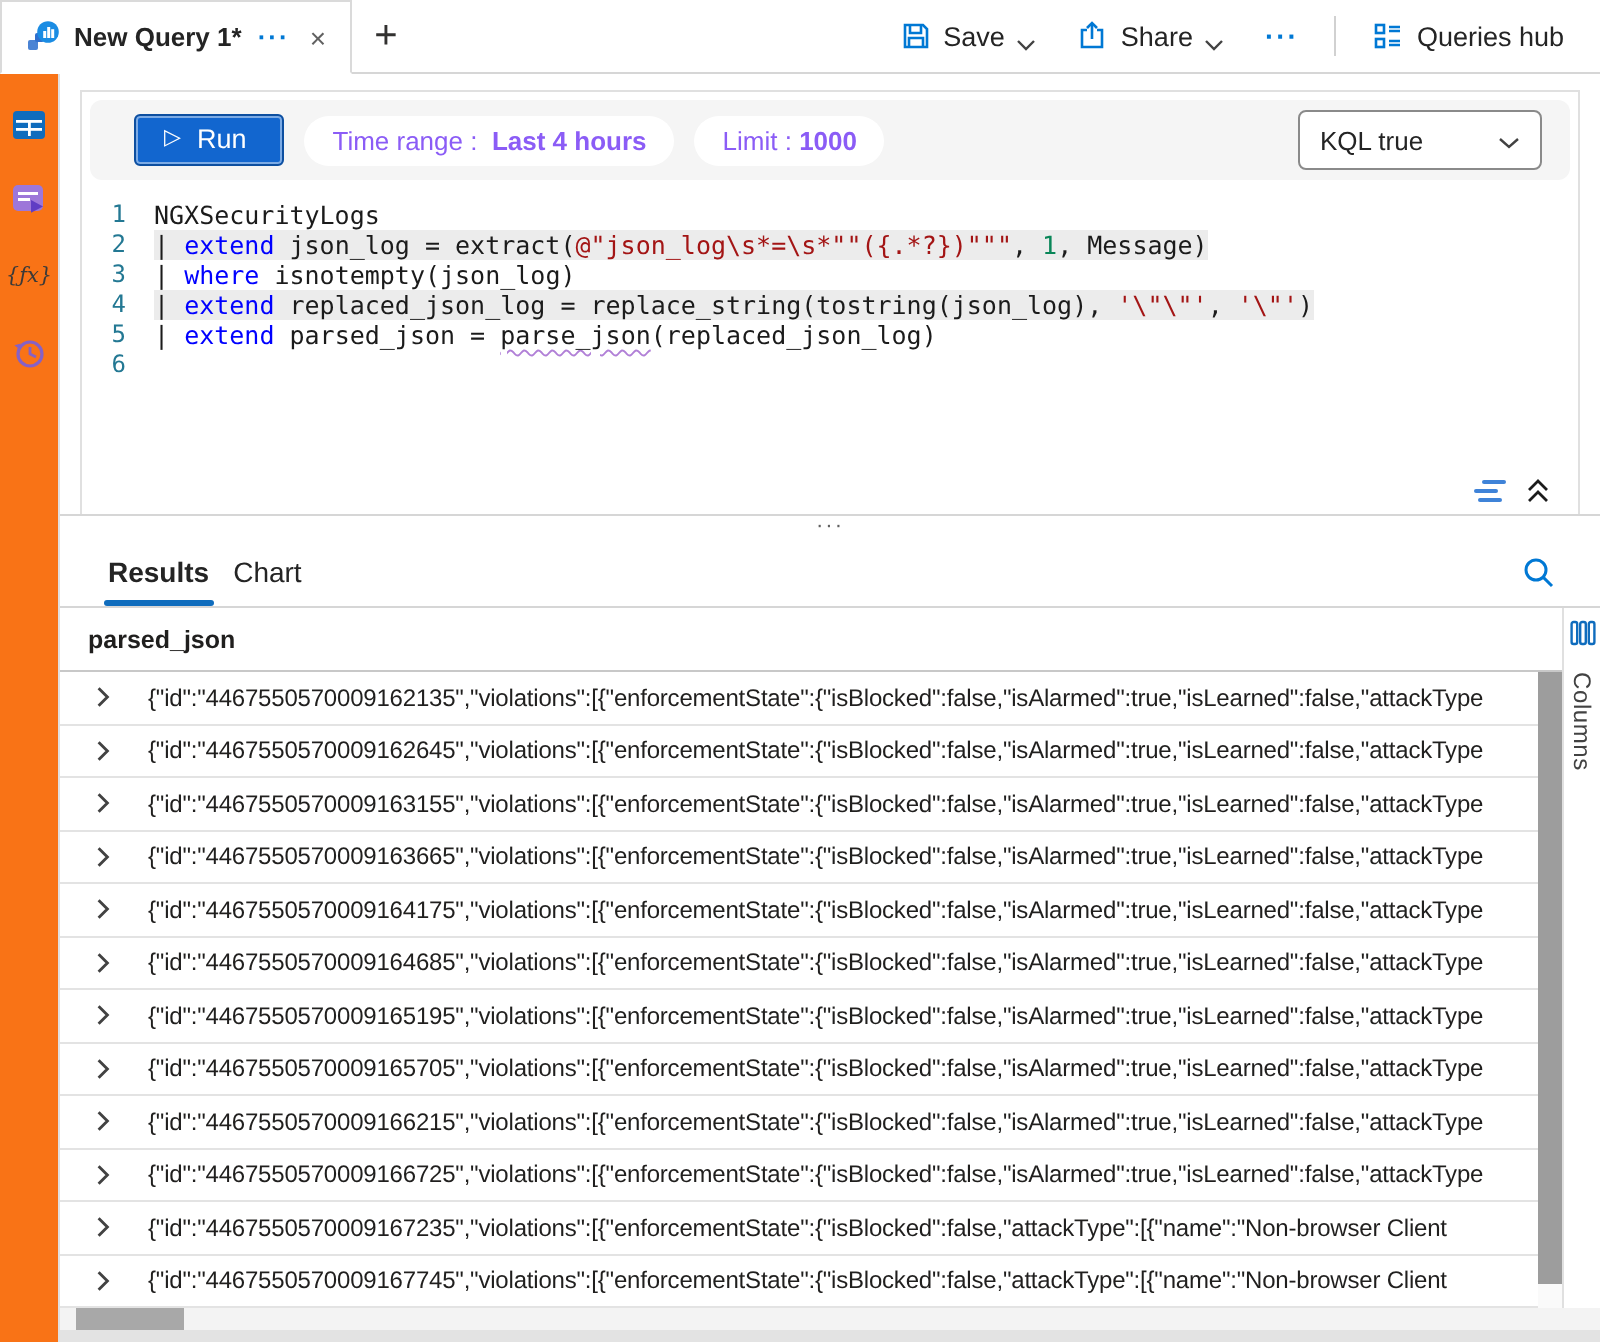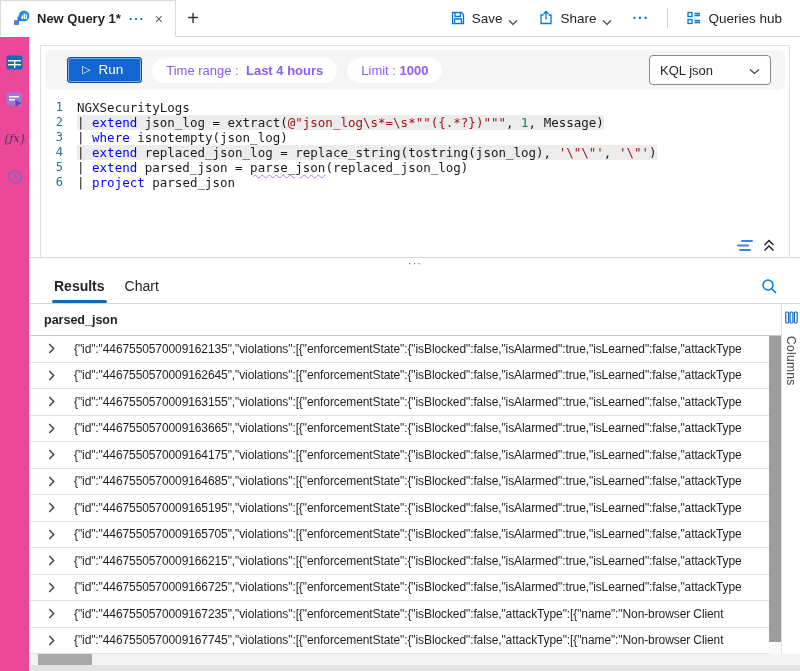--- a/index.html
+++ b/index.html
@@ -16,21 +16,21 @@
   .tab-close { color:#616161; font-size:14px; line-height:1; padding:0 2px; }
   .newtab { width:34px; display:flex; align-items:center; justify-content:center; font-size:20px; font-weight:300; color:#323130; cursor:pointer; }
   .tab-actions { margin-left:auto; display:flex; align-items:center; gap:4px; padding-right:10px; }
   .tb-btn { display:flex; align-items:flex-end; gap:6px; background:none; border:0; font-family:inherit; font-size:13.5px; color:#242424; padding:6px 8px; cursor:pointer; }
   .tb-btn svg { display:block; }
   .dots-btn { color:#0078d4; font-weight:700; letter-spacing:1px; font-size:14px; }
   .vdivider { width:1px; height:20px; background:#d1d1d1; margin:0 6px; }
 
   
   .body { flex:1; display:flex; min-height:0; }
-  .sidebar { flex:0 0 30px; border-right:1px solid #e0e0e0; display:flex; flex-direction:column; align-items:center; padding-top:16px; gap:20px; background:#ec4899; }
+  .sidebar { flex:0 0 30px; border-right:1px solid #e0e0e0; display:flex; flex-direction:column; align-items:center; padding-top:16px; gap:20px; background:#f97316; }
   .side-icon { width:18px; height:18px; display:flex; align-items:center; justify-content:center; cursor:pointer; }
   .fx-icon { font-size:10.5px; font-style:italic; color:#3b3a39; font-family:"DejaVu Serif", serif; white-space:nowrap; }
   .main { flex:1; display:flex; flex-direction:column; min-width:0; }
 
   
   .editor-card { flex:0 0 212px; margin:8px 10px 0 10px; border:1px solid #e0e0e0; border-bottom:0; background:#fff; display:flex; flex-direction:column; min-height:0; }
   .toolbar { flex:0 0 40px; margin:4px; background:#f5f5f5; border-radius:6px; display:flex; align-items:center; gap:10px; padding:0 14px 0 22px; }
   .run-btn { display:flex; align-items:center; gap:8px; background:#1266cf; color:#fff; border:1px solid #0d4fa0;
              box-shadow: inset 0 0 0 1px rgba(255,255,255,.45); border-radius:3px; padding:4px 18px 5px 14px;
              font-family:inherit; font-size:13.5px; cursor:pointer; }
@@ -53,21 +53,21 @@
 
   .editor-foot { flex:0 0 20px; display:flex; align-items:center; justify-content:flex-end; gap:10px; padding:0 14px 4px 0; }
   .foot-ic { cursor:pointer; display:flex; align-items:center; }
 
   
   .splitter-line { border-top:1px solid #d6d6d6; }
   .splitter { height:10px; display:flex; align-items:center; justify-content:center; cursor:row-resize; }
   .splitter-dots { color:#616161; font-size:11px; letter-spacing:1px; line-height:4px; }
 
   
-  .results-tabs { flex:0 0 36px; display:flex; align-items:flex-end; gap:8px; padding:0 14px 0 18px; border-bottom:1px solid #d6d6d6; }
+  .results-tabs { flex:0 0 36px; display:flex; align-items:flex-end; gap:0; padding:0 14px 0 18px; border-bottom:1px solid #d6d6d6; }
   .rtab { font-size:14px; padding:8px 6px 9px 6px; color:#242424; cursor:pointer; position:relative; }
   .rtab.active { font-weight:700; }
   .rtab.active::after { content:""; position:absolute; left:4px; right:4px; bottom:0; height:3px; background:#0f6cbd; border-radius:2px; }
   .search-btn { margin-left:auto; padding:6px 8px 8px 8px; cursor:pointer; display:flex; }
 
   .results-body { flex:1; display:flex; min-height:0; }
   .grid-col { flex:1; display:flex; flex-direction:column; min-width:0; position:relative; }
   .grid-header { flex:0 0 32px; display:flex; align-items:center; padding-left:14px; font-size:12.5px; font-weight:700; color:#201f1e; border-bottom:1px solid #c8c8c8; cursor:pointer; }
   .grid-rows { flex:1; overflow:hidden; position:relative; }
   .grid-row { height:26.5px; display:flex; align-items:center; gap:17px; padding-left:16px; border-bottom:1px solid #e3e3e3; cursor:pointer; }
@@ -189,37 +189,37 @@
 
       <div class="editor-card">
         <div class="toolbar">
           <button class="run-btn">
             <span class="run-play">▷</span>
             <span>Run</span>
           </button>
           <span class="pill"><span>Time range :</span>&nbsp; <b>Last 4 hours</b></span>
           <span class="pill"><span>Limit :</span> <b>1000</b></span>
           <div class="mode-select">
-            <span>KQL json</span>
+            <span>KQL true</span>
             <span>
               <svg width="11" height="7" viewBox="0 0 11 7" fill="none" stroke="#424242" stroke-width="1.2">
                   <path d="M1 1.5 L5.5 5.5 L10 1.5"></path>
                 </svg>
             </span>
           </div>
         </div>
 
         <div class="code-area">
           <div>
               <div class="code-line"><span class="gutter-num">1</span><span class="line-body"><span class="tok-p">NGXSecurityLogs</span></span></div>
               <div class="code-line"><span class="gutter-num">2</span><span class="line-body hl"><span class="tok-p">| </span><span class="tok-k">extend</span><span class="tok-p"> json_log = extract(</span><span class="tok-s">@"json_log\s*=\s*""({.*?})"""</span><span class="tok-p">, </span><span class="tok-n">1</span><span class="tok-p">, Message)</span></span></div>
               <div class="code-line"><span class="gutter-num">3</span><span class="line-body"><span class="tok-p">| </span><span class="tok-k">where</span><span class="tok-p"> isnotempty(json_log)</span></span></div>
               <div class="code-line"><span class="gutter-num">4</span><span class="line-body hl"><span class="tok-p">| </span><span class="tok-k">extend</span><span class="tok-p"> replaced_json_log = replace_string(tostring(json_log), </span><span class="tok-s">'\"\"'</span><span class="tok-p">, </span><span class="tok-s">'\"'</span><span class="tok-p">)</span></span></div>
               <div class="code-line"><span class="gutter-num">5</span><span class="line-body"><span class="tok-p">| </span><span class="tok-k">extend</span><span class="tok-p"> parsed_json = </span><span class="tok-w">parse_json</span><span class="tok-p">(replaced_json_log)</span></span></div>
-              <div class="code-line"><span class="gutter-num">6</span><span class="line-body"><span class="tok-p">| </span><span class="tok-k">project</span><span class="tok-p"> parsed_json</span></span></div>
+              <div class="code-line"><span class="gutter-num">6</span></div>
             </div>
         </div>
 
         <div class="editor-foot">
           <span class="foot-ic">
             <svg width="16" height="13" viewBox="0 0 16 13" stroke="#3f83d8" stroke-width="2" stroke-linecap="round">
               <path d="M5 2 H15"></path>
                 <path d="M1 6.5 H11"></path>
                 <path d="M3 11 H13"></path>
             </svg>

